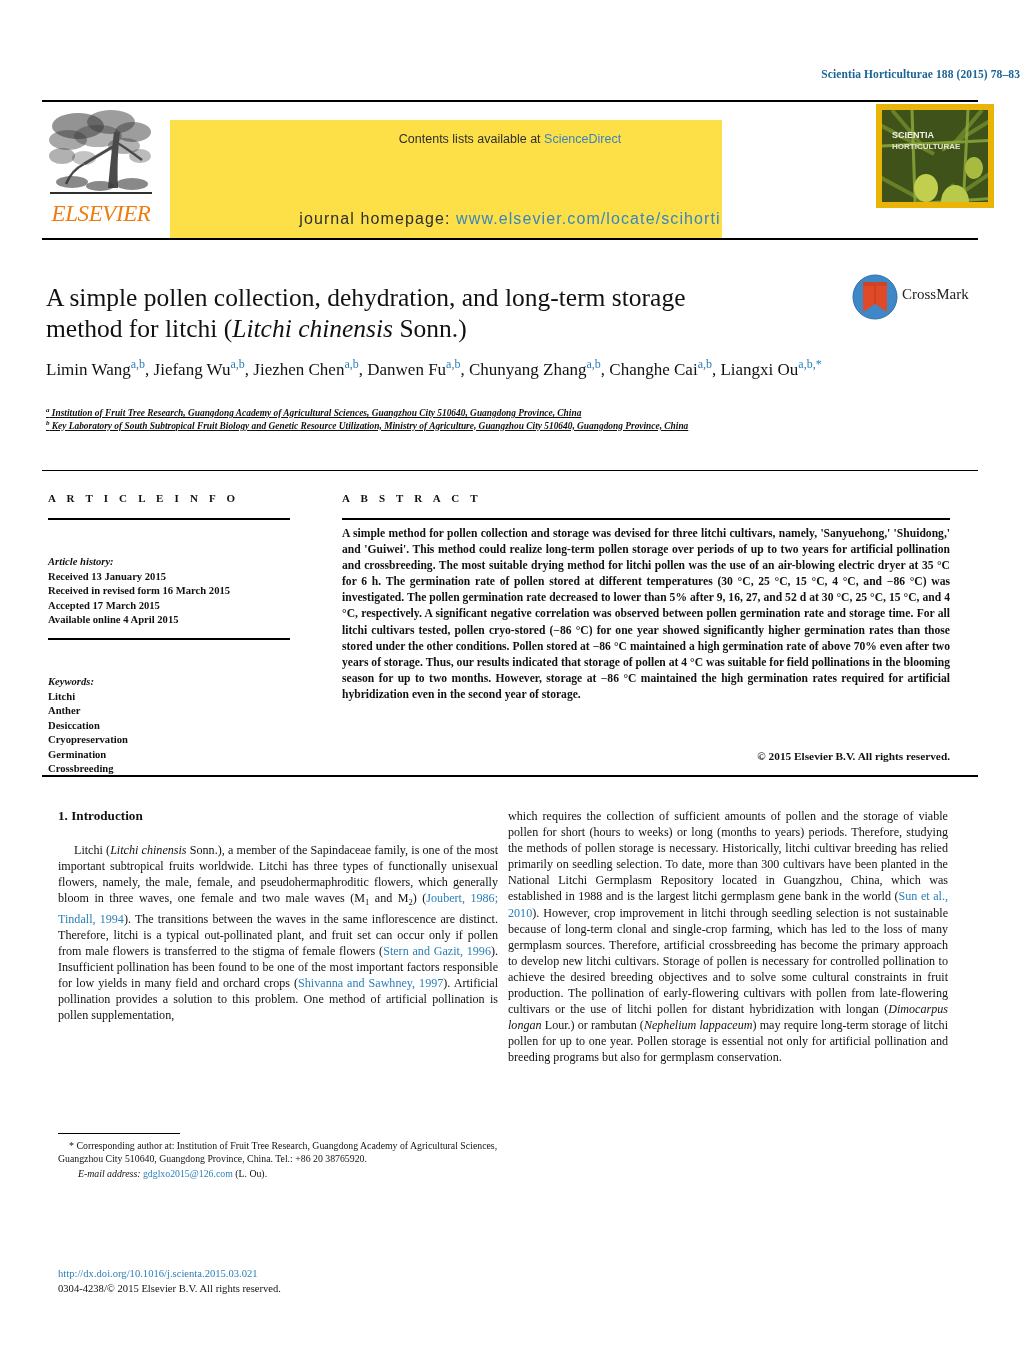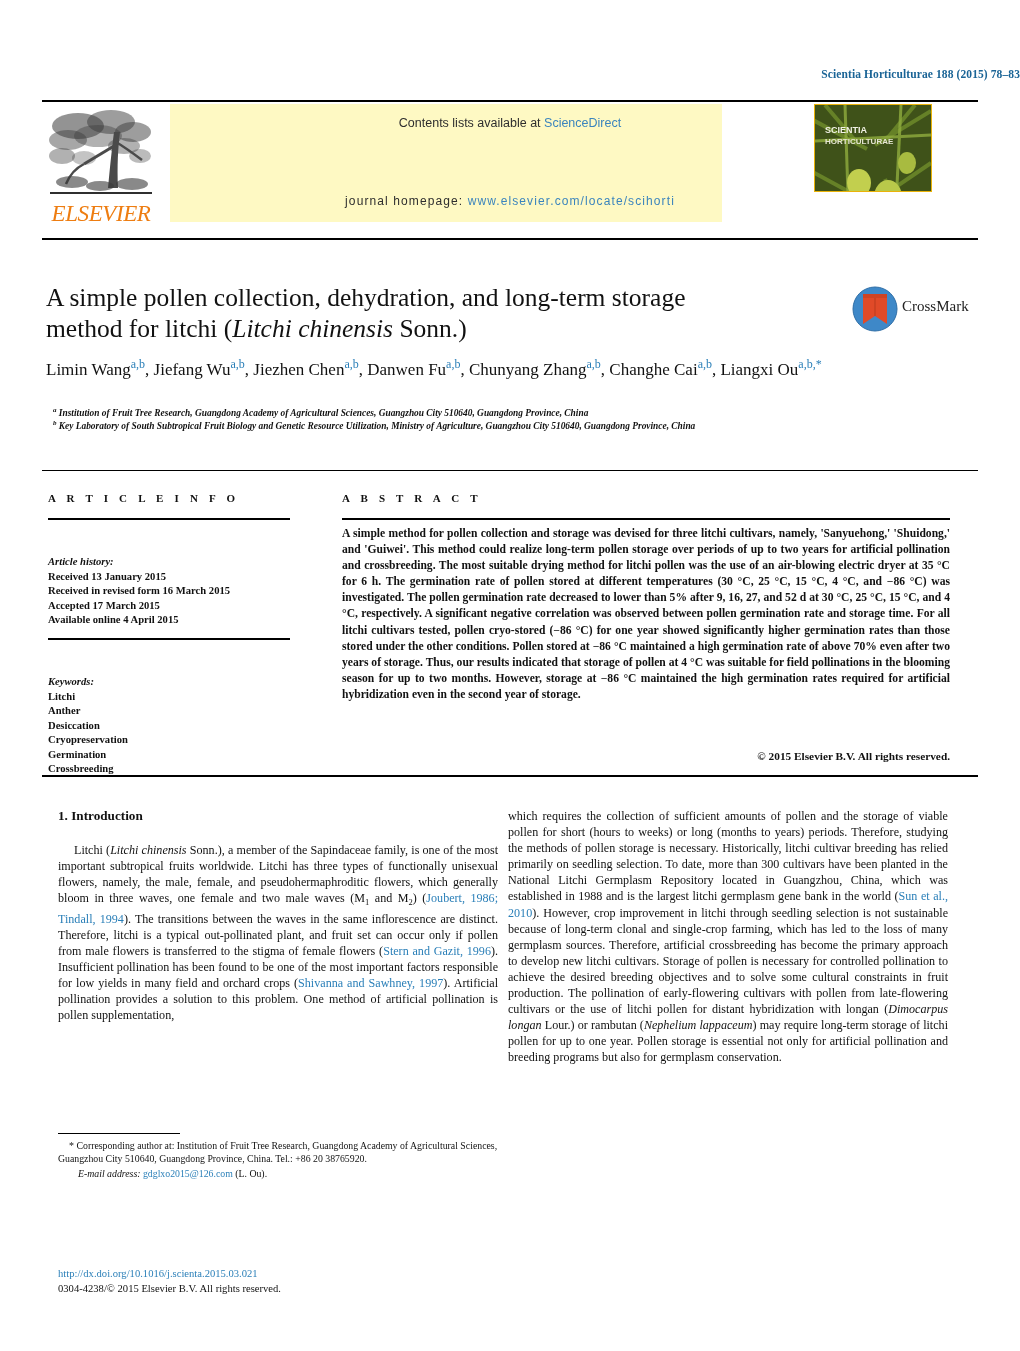--- a/index.html
+++ b/index.html
@@ -68,24 +68,24 @@
     font-family: "Liberation Serif", serif;
     font-size: 23px;
     font-weight: normal;
     color: #ee7d11;
     letter-spacing: -0.4px;
     line-height: 24px;
     font-style: italic;
   }
   .masthead-center {
     position: absolute;
-    left: 128px; top: 0;
+    left: 128px; top: 16px;
     width: 552px;
     height: 118px;
-    background: #fef9c3;
+    background: #fde047;
   }
   .contents-line {
     position: absolute;
     left: 0; top: 12px;
     width: 680px;
     text-align: center;
     font-family: "Liberation Sans", sans-serif;
     font-size: 12.5px;
     color: #2e2e2e;
   }
@@ -101,33 +101,33 @@
     font-size: 28px;
     color: #111;
     letter-spacing: 0.2px;
   }
   .homepage-line {
     position: absolute;
     left: 0; top: 90px;
     width: 680px;
     text-align: center;
     font-family: "Liberation Sans", sans-serif;
-    font-size: 12px;
+    font-size: 16px;
     color: #2e2e2e;
     letter-spacing: 1.1px;
   }
   .homepage-line .url {
     color: #3a84bd;
   }
   .cover-thumb {
     position: absolute;
-    left: 772px; top: 0px;
+    left: 834px; top: 0px;
     width: 118px;
-    height: 88px;
-    border: 1px solid #eab308;
+    height: 104px;
+    border: 6px solid #eab308;
     box-sizing: border-box;
     overflow: hidden;
     background: #4a5a1e;
   }
   .cover-thumb svg { display:block; }
 
   .masthead-rule-2 {
     position: absolute;
     left: 42px; top: 238px;
     width: 936px;
@@ -160,38 +160,39 @@
   }
   .authors sup {
     color: #2a7fb8;
     font-size: 12px;
     vertical-align: super;
     line-height: 0;
   }
 
   .affiliations {
     position: absolute;
-    left: 53px; top: 407px;
+    left: 46px; top: 407px;
     width: 800px;
     font-family: "Liberation Serif", serif;
     font-style: italic;
     font-weight: bold;
     font-size: 9.4px;
     line-height: 12.6px;
     color: #111;
+    text-decoration: underline;
   }
   .affiliations sup {
     font-size: 7px;
     vertical-align: super;
     line-height: 0;
   }
 
   .crossmark {
     position: absolute;
-    left: 852px; top: 282px;
+    left: 852px; top: 270px;
     width: 108px;
     height: 60px;
   }
   .crossmark-badge {
     position: absolute;
     left: 0; top: 4px;
     width: 46px; height: 46px;
   }
   .crossmark-word {
     position: absolute;

